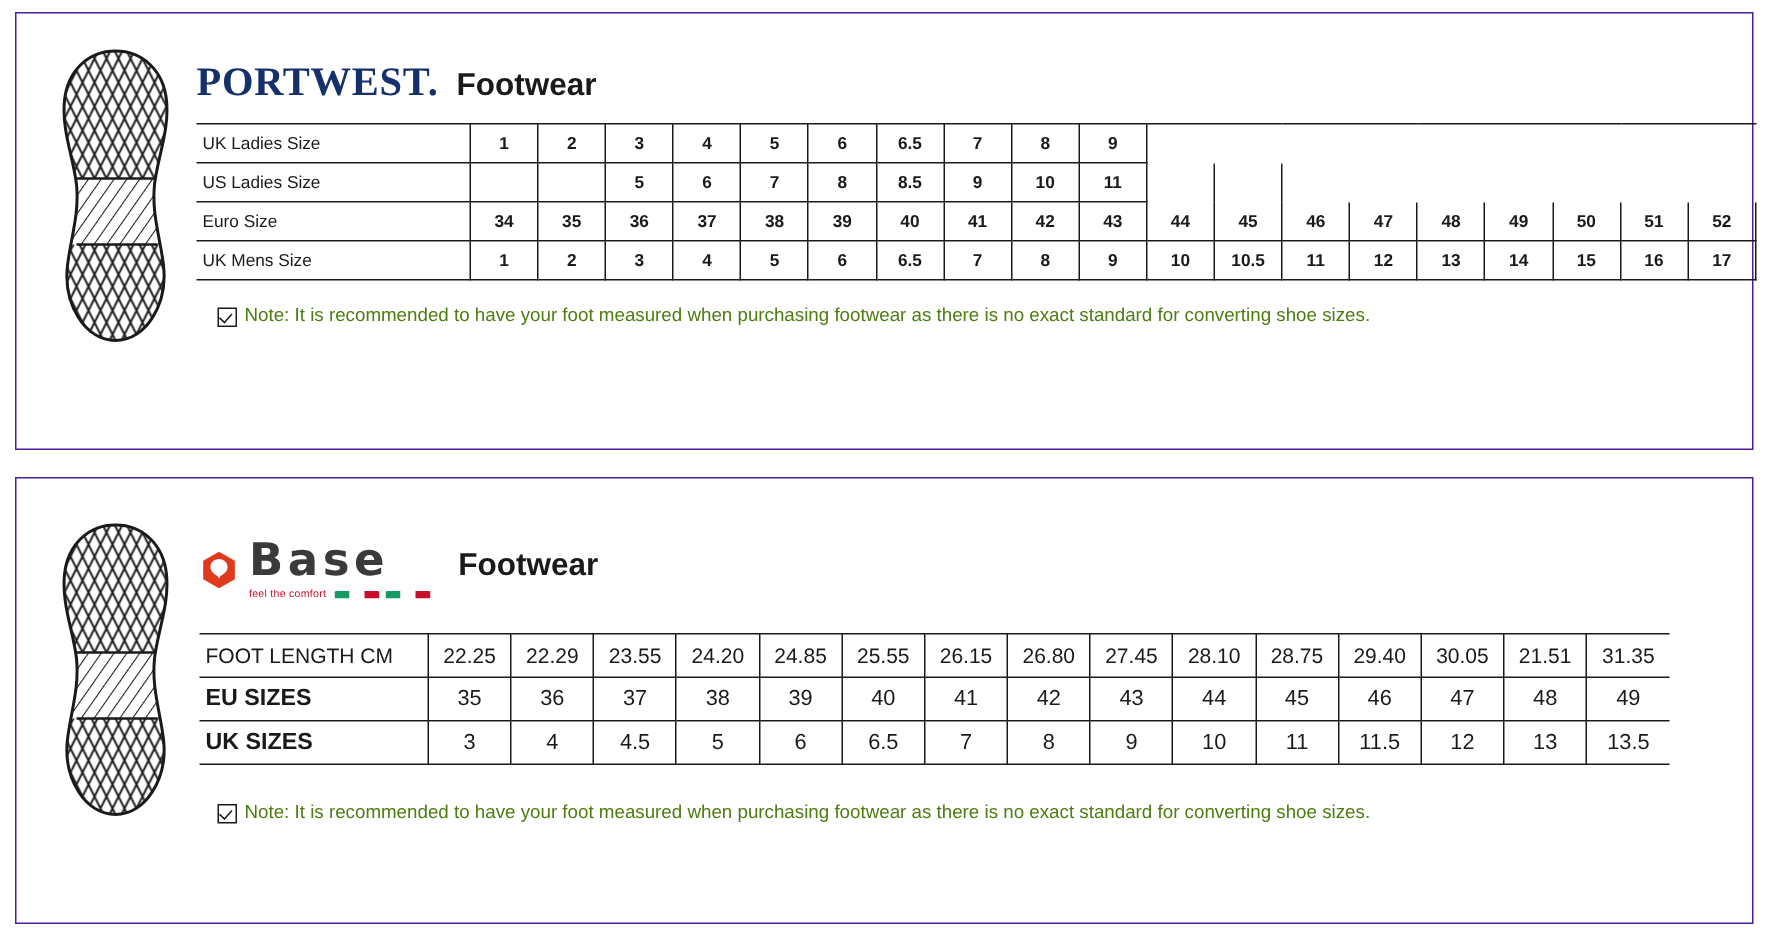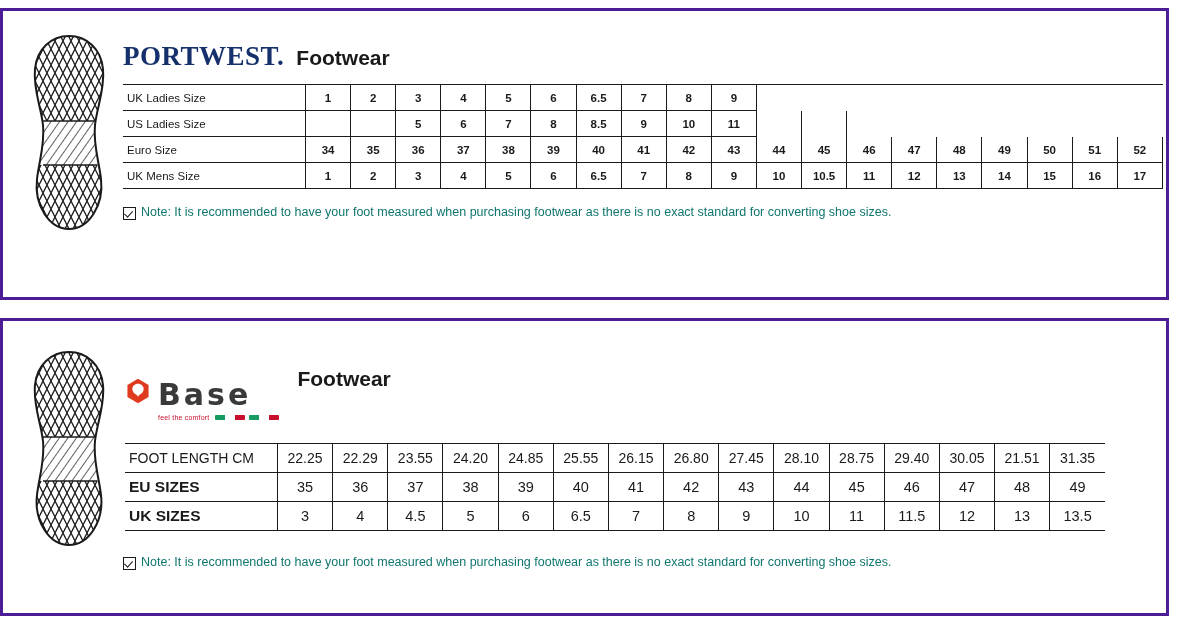--- a/index.html
+++ b/index.html
@@ -11,23 +11,23 @@
     width: 1177px;
     height: 625px;
     font-family: "Liberation Sans", sans-serif;
     color: #1a1a1a;
     position: relative;
     overflow: hidden;
   }
 
   .panel {
     position: absolute;
-    left: 0;
+    left: 10px;
     right: 8px;
-    border: 3px solid #4c1d95;
+    border: 1px solid #4c1d95;
     background: #ffffff;
     box-sizing: border-box;
   }
   #panel-portwest { top: 8px; height: 292px; }
   #panel-base     { top: 318px; height: 298px; }
 
   
   .sole {
     position: absolute;
     width: 84px;
@@ -103,22 +103,22 @@
     border-right-color: transparent;
     border-bottom-color: transparent;
   }
   table.pw td.edge-r { border-right: 1px solid #1a1a1a; }
 
   
   .note {
     display: flex;
     align-items: flex-start;
     font-size: 12.5px;
-    color: #0f766e;
-    margin-left: 8px;
+    color: #4d7c0f;
+    margin-left: 22px;
   }
   #note-portwest { margin-top: 16px; }
   #note-base     { margin-top: 24px; }
   .note-box {
     flex: 0 0 auto;
     width: 11px;
     height: 11px;
     border: 1px solid #1a1a1a;
     background: #ffffff;
     margin-right: 5px;
@@ -147,21 +147,20 @@
   .base-mark {
     width: 26px;
     height: 26px;
     margin-right: 7px;
     flex: 0 0 auto;
   }
   .base-word {
     display: flex;
     flex-direction: column;
     line-height: 1;
-    margin-top: 19px;
   }
   .base-word .bw-main {
     font-family: "DejaVu Sans", sans-serif;
     font-size: 30px;
     font-weight: 700;
     letter-spacing: 3px;
     color: #3a3a3a;
     line-height: 1;
   }
   .base-tag {

